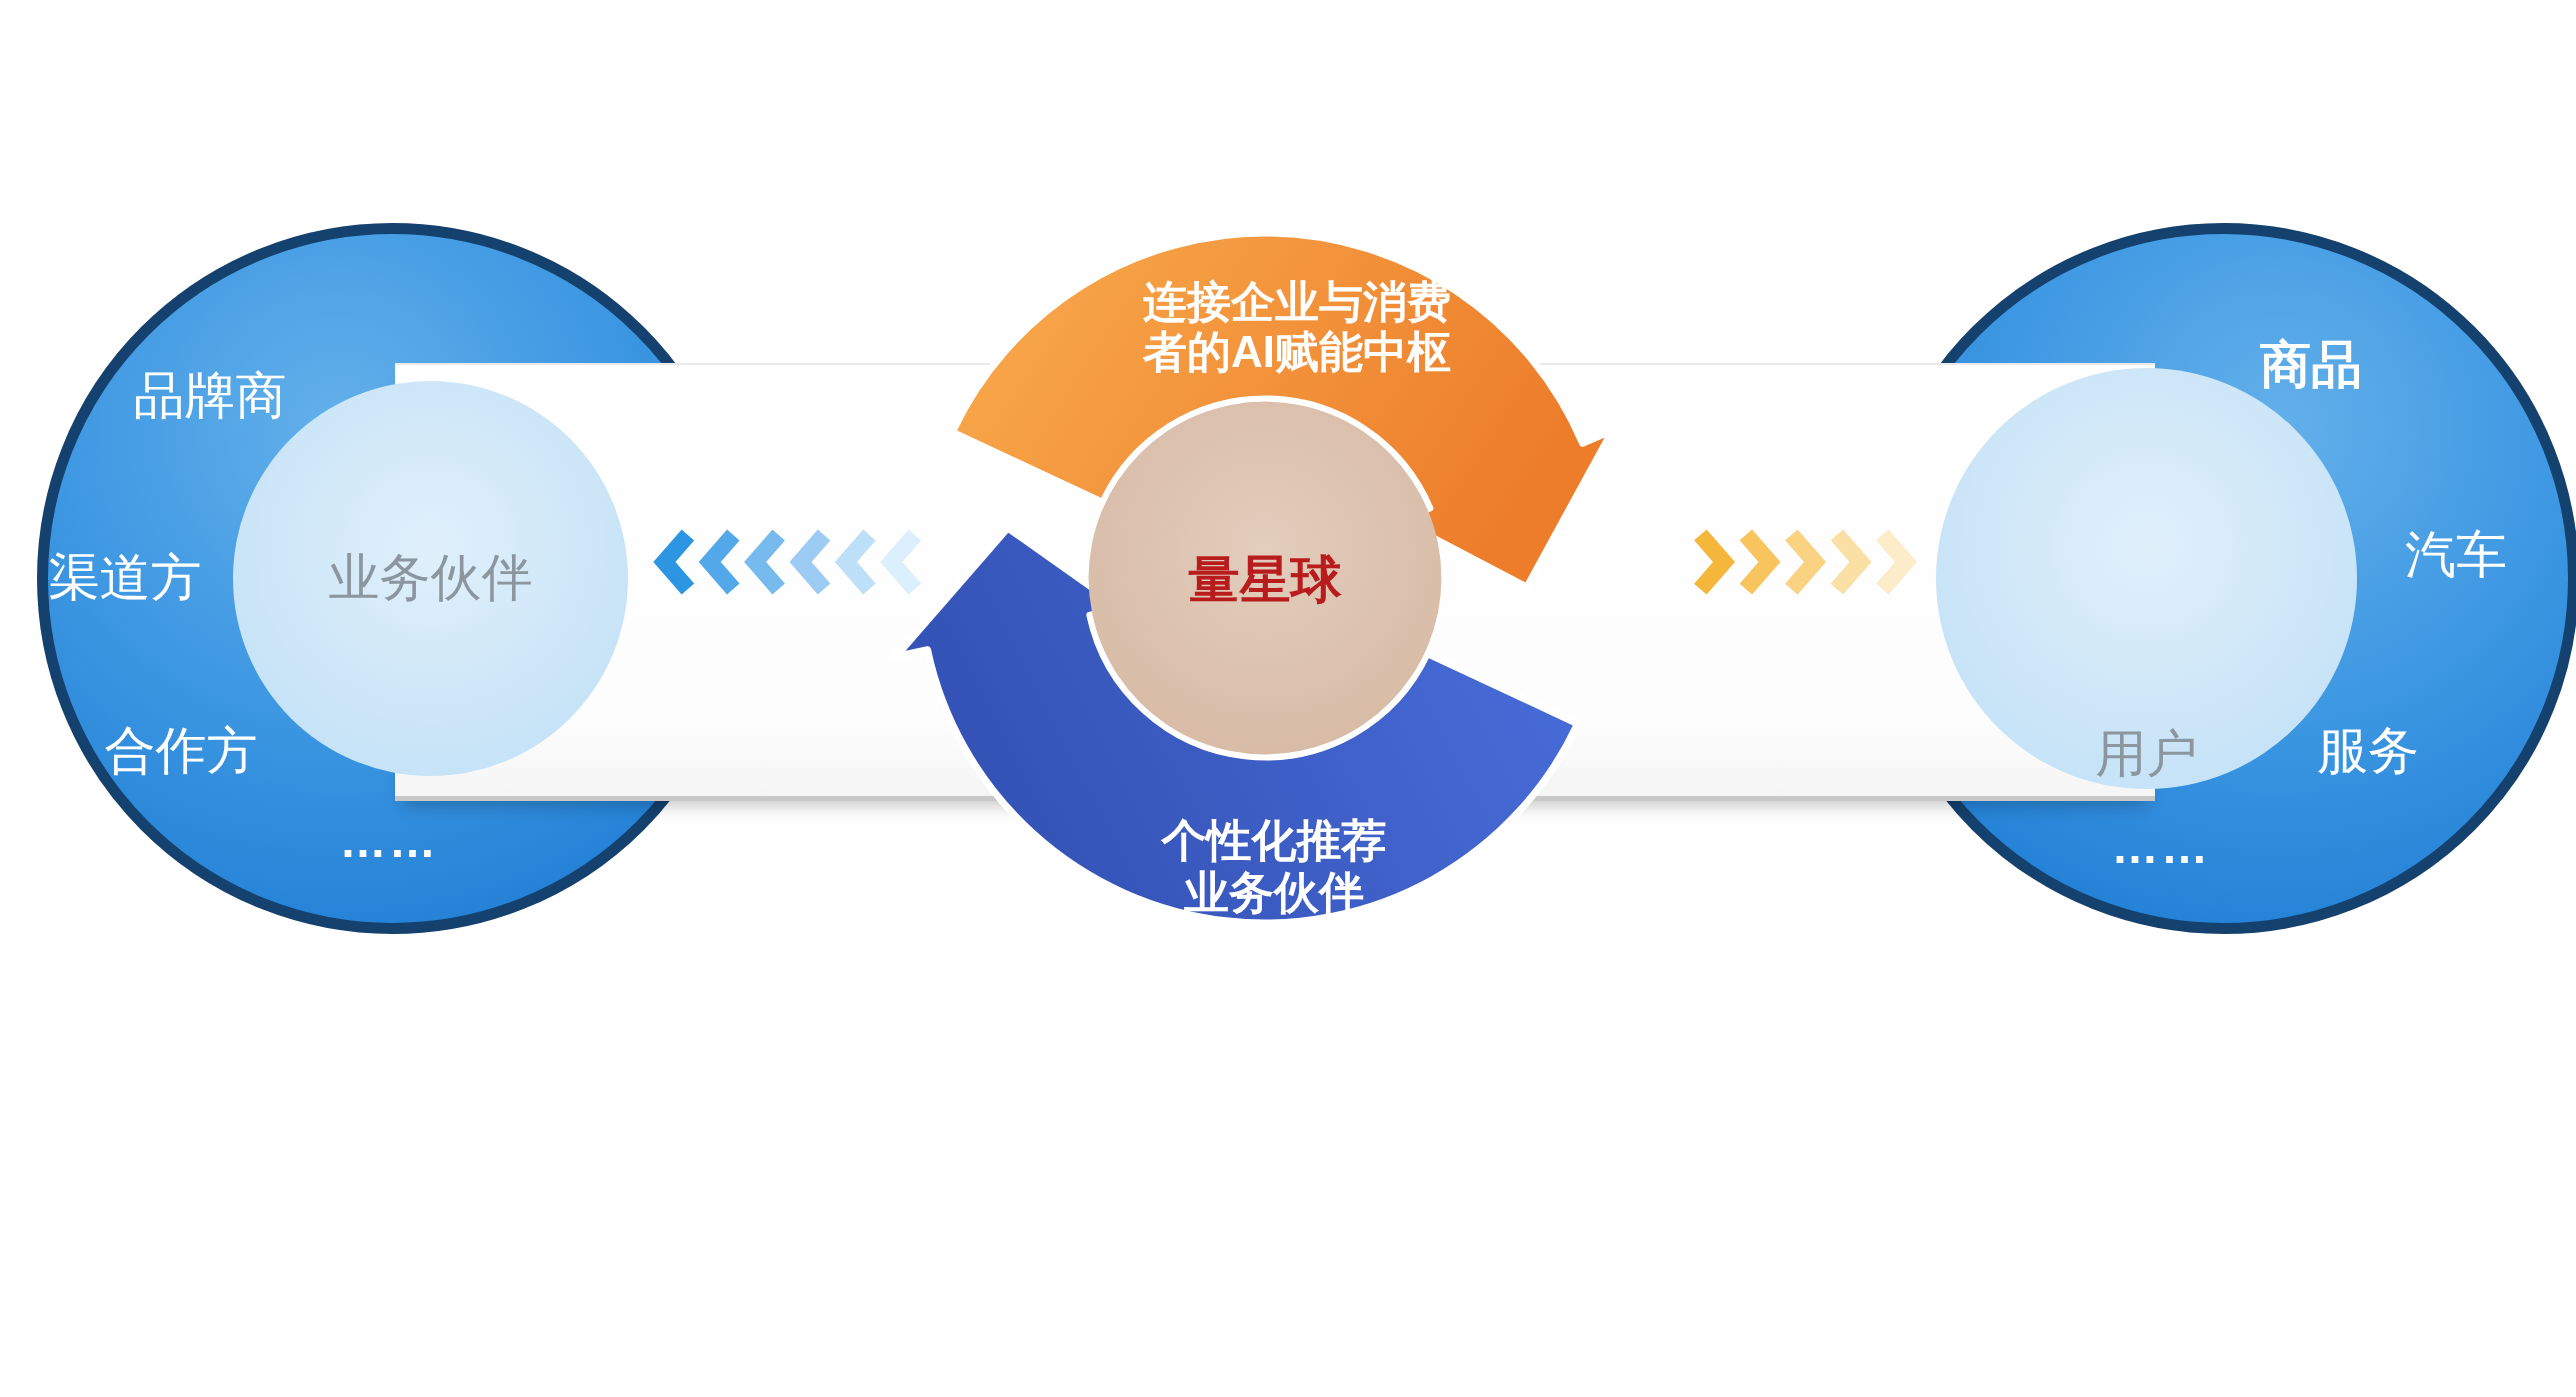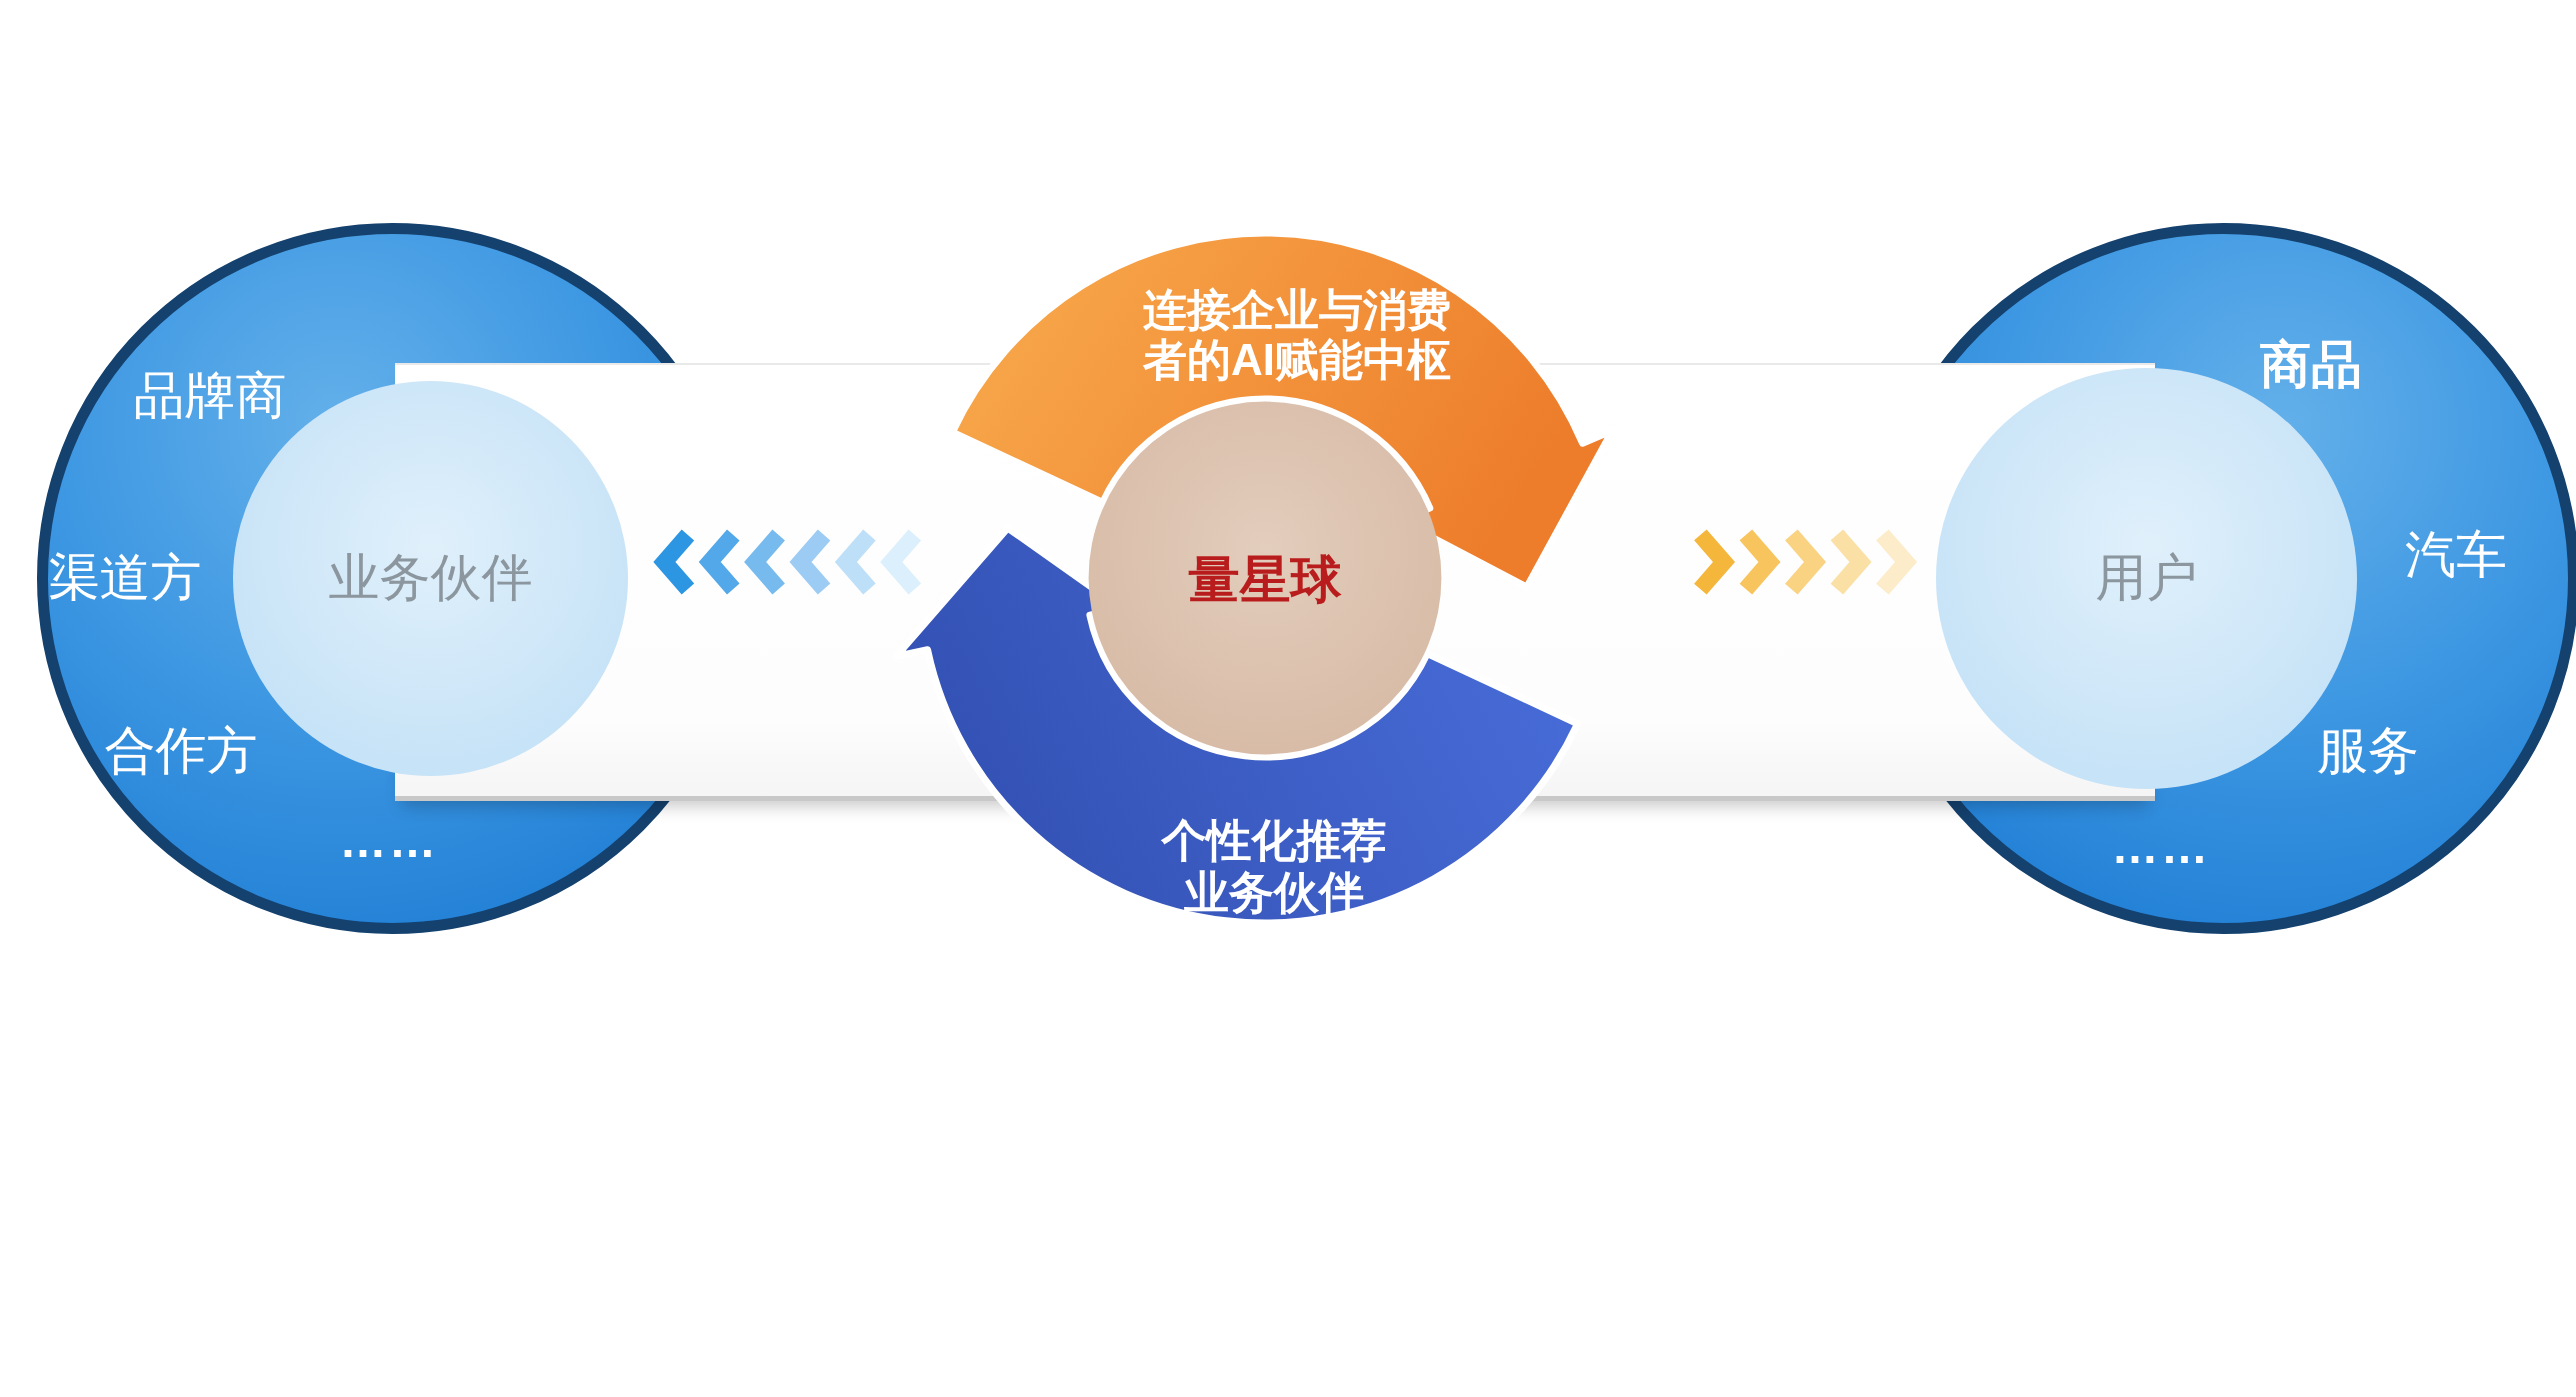--- a/index.html
+++ b/index.html
@@ -43,21 +43,21 @@
   .inner-circle{
     position:absolute;
     border-radius:50%;
     background:radial-gradient(circle at 50% 42%, #E0F0FB 0%, var(--inner-circle-blue,#C7E3F7) 72%);
     display:flex;align-items:center;justify-content:center;
     color:var(--inner-label-gray,#8C969E);
     font-size:51px;font-weight:500;
     z-index:3;
   }
   .inner-circle.left{left:233px;top:381px;width:395px;height:395px;text-align:center;}
-  .inner-circle.right{left:1936px;top:368px;width:421px;height:421px;}
+  .inner-circle.right{left:1936px;top:368px;width:421px;height:421px;align-items:flex-end;}
   
   .side-label{
     position:absolute;
     transform:translate(-50%,-50%);
     color:#ffffff;
     font-size:51px;font-weight:500;
     white-space:nowrap;
     z-index:3;
   }
   .side-label.dots{font-size:47px;font-weight:700;letter-spacing:2.6px;}
@@ -68,21 +68,21 @@
   
   .hub-svg{position:absolute;left:872px;top:185px;width:786px;height:786px;z-index:3;}
   .hub-text{
     position:absolute;
     transform:translate(-50%,-50%);
     text-align:center;
     white-space:nowrap;
     z-index:4;
   }
   .hub-caption{color:#ffffff;font-weight:700;font-size:44px;line-height:50px;}
-  .hub-caption.top{left:1297px;top:327px;margin-top:8px;}
+  .hub-caption.top{left:1297px;top:327px;}
   .hub-caption.bottom{left:1274px;top:834px;font-size:45px;line-height:52px;margin-top:33px;}
   .hub-center{
     left:1265px;top:580px;
     color:#b91c1c;font-weight:700;
     font-size:51px;line-height:72px;
   }
 </style>
 </head>
 <body>
 

